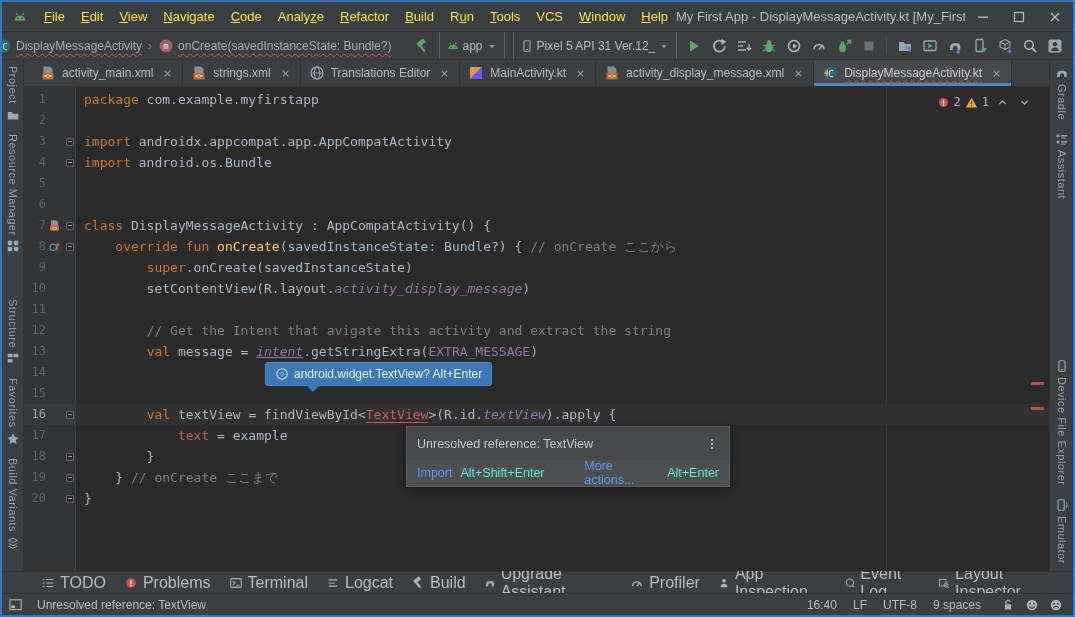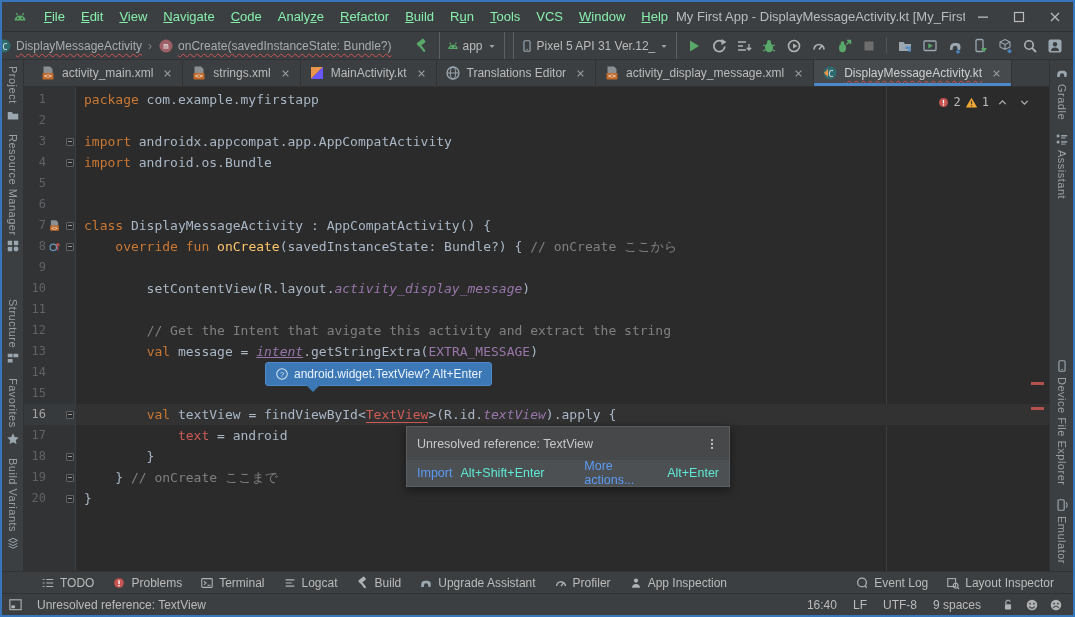--- a/index.html
+++ b/index.html
@@ -4,21 +4,21 @@
 <style>
   html,body{margin:0;padding:0;background:#1e1e1e}
   *{box-sizing:border-box}
   .window{width:1075px;height:617px;border:2px solid #3876BC;background:#3C3F41;
     font-family:"Liberation Sans",sans-serif;color:#BBBBBB;display:flex;flex-direction:column;
     position:relative;overflow:hidden}
   
   .titlebar{height:30px;flex:none;display:flex;align-items:center;background:#3C3F41;border-bottom:1px solid #2f3133}
   .titlebar .logo{margin:0 8px 0 10px;display:flex}
   .menu{display:flex}
-  .menu-item{padding:0 8px;font-size:13px;color:#86efac;line-height:30px;cursor:default}
+  .menu-item{padding:0 8px;font-size:13px;color:#fde047;line-height:30px;cursor:default}
   .menu-item u{text-decoration:underline}
   .win-title{flex:1;text-align:center;font-size:13px;color:#B9BDC0;white-space:nowrap;overflow:hidden}
   .win-controls{display:flex}
   .win-btn{width:36px;height:30px;display:flex;align-items:center;justify-content:center}
   
   .toolbar{height:28px;flex:none;display:flex;align-items:center;border-bottom:1px solid #323232;padding-right:6px;overflow:hidden}
   .crumb{display:flex;align-items:center;gap:4px;font-size:12px;color:#A9ACAE;white-space:nowrap}
   .crumb .sep{color:#7d8184;margin:0 2px}
   .err-wave{text-decoration:underline wavy #D25252;text-underline-offset:3px;text-decoration-thickness:1px}
   .tool-btn{width:26px;height:24px;display:flex;align-items:center;justify-content:center;border-radius:3px}
@@ -71,21 +71,21 @@
   .popup{position:absolute;left:382px;top:339px;width:324px;border:1px solid #5B5E60;box-shadow:0 3px 10px rgba(0,0,0,.45);
     font-family:"Liberation Sans",sans-serif;font-size:12.5px;z-index:4}
   .popup .row1{background:#46484A;color:#C8C8C8;display:flex;align-items:center;padding:8px 10px;height:33px}
   .popup .row1 .msg{flex:1}
   .popup .row2{background:#4C5052;display:flex;align-items:center;gap:8px;padding:0 10px;height:26px}
   .popup .link{color:#5C9BF5}
   .popup .sc{color:#5eead4}
   .popup .gap{width:26px}
   
   .bottombar{height:22px;flex:none;display:flex;align-items:center;background:#3C3F41;border-top:1px solid #323232;
-    font-size:12px;color:#BBBBBB;padding:0 10px 0 30px}
+    font-size:16px;color:#BBBBBB;padding:0 10px 0 30px}
   .bb-item{display:flex;align-items:center;gap:5px;padding:0 9px;height:22px}
   .bb-right{margin-left:auto;display:flex}
   .statusbar{height:22px;flex:none;display:flex;align-items:center;background:#3C3F41;border-top:1px solid #323232;
     font-size:12px;color:#BBBBBB;padding:0 10px 0 6px;gap:8px}
   .statusbar .msg{margin-left:6px}
   .sb-right{margin-left:auto;display:flex;align-items:flex-end;gap:16px}
   .sb-icons{display:flex;align-items:center;gap:10px;margin-left:4px}
   svg{display:block}
 </style>
 </head>
@@ -341,37 +341,37 @@
             </svg>
             <span class="">strings.xml</span>
      <span class="x">
               <svg width="13" height="13" viewBox="0 0 16 16">
                 <path d="M4.5 4.5 L11.5 11.5 M11.5 4.5 L4.5 11.5" stroke="#9DA0A3" stroke-width="1.3"></path>
               </svg>
             </span>
    </div>
           <div class="tab ">
      <svg width="16" height="16" viewBox="0 0 16 16">
-              <polygon points="2,2 14,2 2,14" fill="#E8964C"></polygon>
-              <polygon points="2,14 14,2 14,14" fill="#6B57FF"></polygon>
-            </svg>
-            <span class="">MainActivity.kt</span>
+              <circle cx="8" cy="8" r="6" fill="none" stroke="#9AA7B0" stroke-width="1.3"></circle>
+              <ellipse cx="8" cy="8" rx="2.7" ry="6" fill="none" stroke="#9AA7B0" stroke-width="1"></ellipse>
+              <line x1="2" y1="8" x2="14" y2="8" stroke="#9AA7B0" stroke-width="1"></line>
+            </svg>
+            <span class="">Translations Editor</span>
      <span class="x">
               <svg width="13" height="13" viewBox="0 0 16 16">
                 <path d="M4.5 4.5 L11.5 11.5 M11.5 4.5 L4.5 11.5" stroke="#9DA0A3" stroke-width="1.3"></path>
               </svg>
             </span>
    </div>
           <div class="tab ">
      <svg width="16" height="16" viewBox="0 0 16 16">
-              <circle cx="8" cy="8" r="6" fill="none" stroke="#9AA7B0" stroke-width="1.3"></circle>
-              <ellipse cx="8" cy="8" rx="2.7" ry="6" fill="none" stroke="#9AA7B0" stroke-width="1"></ellipse>
-              <line x1="2" y1="8" x2="14" y2="8" stroke="#9AA7B0" stroke-width="1"></line>
-            </svg>
-            <span class="">Translations Editor</span>
+              <polygon points="2,2 14,2 2,14" fill="#E8964C"></polygon>
+              <polygon points="2,14 14,2 14,14" fill="#6B57FF"></polygon>
+            </svg>
+            <span class="">MainActivity.kt</span>
      <span class="x">
               <svg width="13" height="13" viewBox="0 0 16 16">
                 <path d="M4.5 4.5 L11.5 11.5 M11.5 4.5 L4.5 11.5" stroke="#9DA0A3" stroke-width="1.3"></path>
               </svg>
             </span>
    </div>
           <div class="tab ">
      <svg width="16" height="16" viewBox="0 0 16 16">
               <path d="M3.5 1.5 h6.5 l2.5 2.5 V9 H3.5 z" fill="#8A8F93"></path>
               <rect x="2.5" y="8" width="11" height="6.5" rx="1" fill="#C26A29"></rect>
@@ -482,20 +482,21 @@
               </span>
     </span>
     <span class="codeln"><span class="s-p">    </span><span class="s-k">override</span><span class="s-p"> </span><span class="s-k">fun</span><span class="s-p"> </span><span class="s-f">onCreate</span><span class="s-p">(savedInstanceState: Bundle?) { </span><span class="s-c">// onCreate ここから</span></span>
   </div>
           <div class="line ">
     <span class="gutter">
       <span class="num">9</span>
       <span class="gico"></span>
       <span class="foldc"></span>
     </span>
+    <span class="codeln"><span class="s-p">        </span><span class="s-k">super</span><span class="s-p">.onCreate(savedInstanceState)</span></span>
   </div>
           <div class="line ">
     <span class="gutter">
       <span class="num">10</span>
       <span class="gico"></span>
       <span class="foldc"></span>
     </span>
     <span class="codeln"><span class="s-p">        setContentView(R.layout.</span><span class="s-v">activity_display_message</span><span class="s-p">)</span></span>
   </div>
           <div class="line ">
@@ -546,21 +547,21 @@
               </span>
     </span>
     <span class="codeln"><span class="s-p">        </span><span class="s-k">val</span><span class="s-p"> textView = findViewById&lt;</span><span class="s-e">TextView</span><span class="s-p">&gt;(R.id.</span><span class="s-v">textView</span><span class="s-p">).apply {</span></span>
   </div>
           <div class="line ">
     <span class="gutter">
       <span class="num">17</span>
       <span class="gico"></span>
       <span class="foldc"></span>
     </span>
-    <span class="codeln"><span class="s-p">            </span><span class="s-er">text</span><span class="s-p"> = android</span></span>
+    <span class="codeln"><span class="s-p">            </span><span class="s-er">text</span><span class="s-p"> = example</span></span>
   </div>
           <div class="line ">
     <span class="gutter">
       <span class="num">18</span>
       <span class="gico"></span>
       <span class="foldc">
                 <span class="fold"></span>
               </span>
     </span>
     <span class="codeln"><span class="s-p">        }</span></span>

